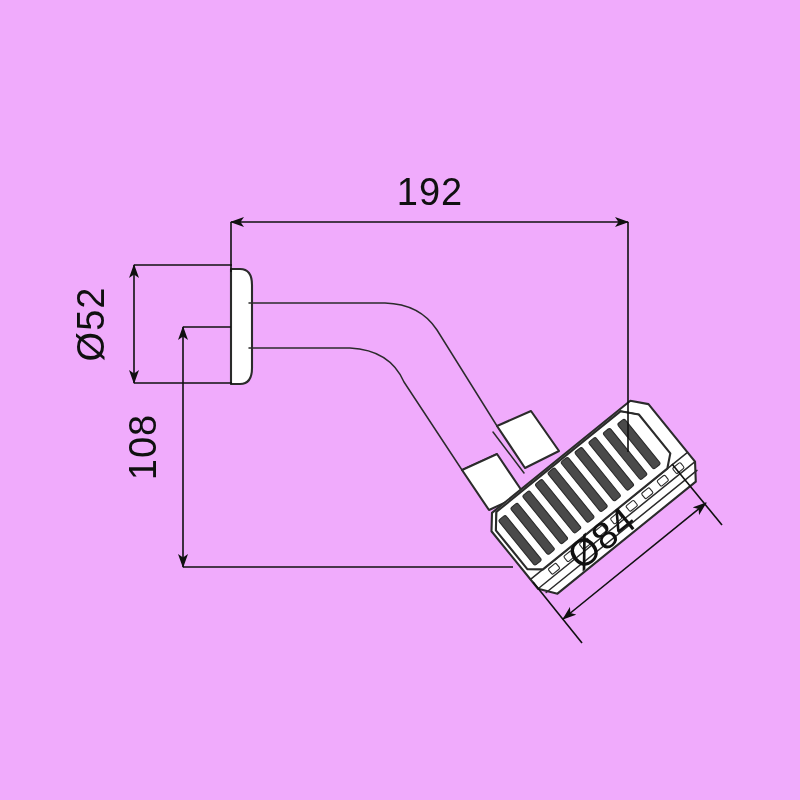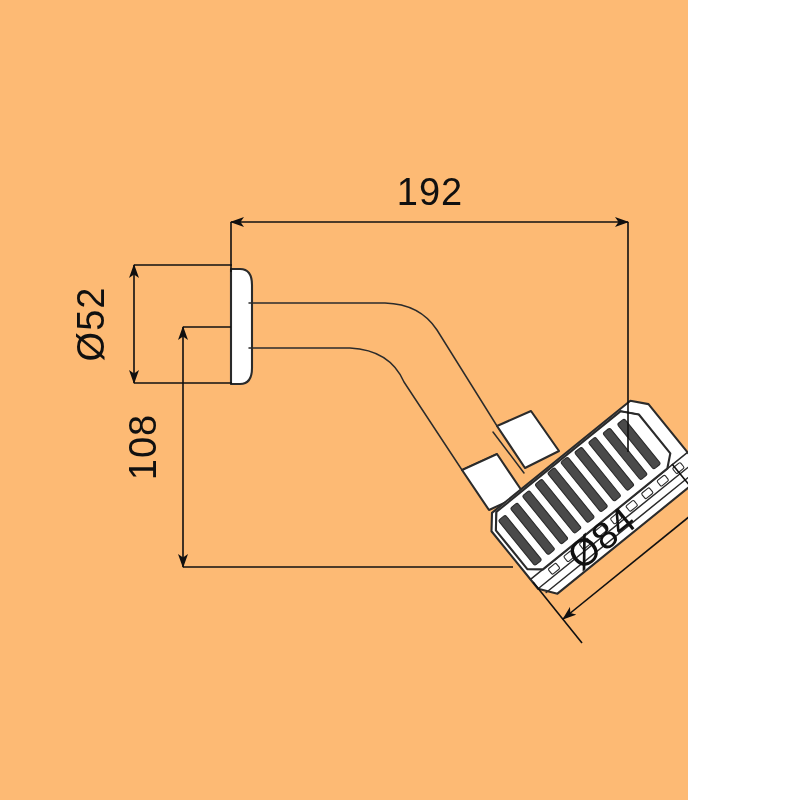--- a/index.html
+++ b/index.html
@@ -5,23 +5,23 @@
   html, body {
     margin: 0;
     padding: 0;
     background: #ffffff;
   }
   body {
     font-family: "Liberation Sans", sans-serif;
   }
   #drawing-canvas {
     position: relative;
-    width: 688px;
+    width: 800px;
     height: 800px;
-    background: #fdba74;
+    background: #f0abfc;
     overflow: hidden;
   }
   #drawing-canvas svg {
     display: block;
   }
   .dim-text {
     font-family: "Liberation Sans", sans-serif;
     font-size: 38px;
     font-weight: 400;
     fill: #101010;

